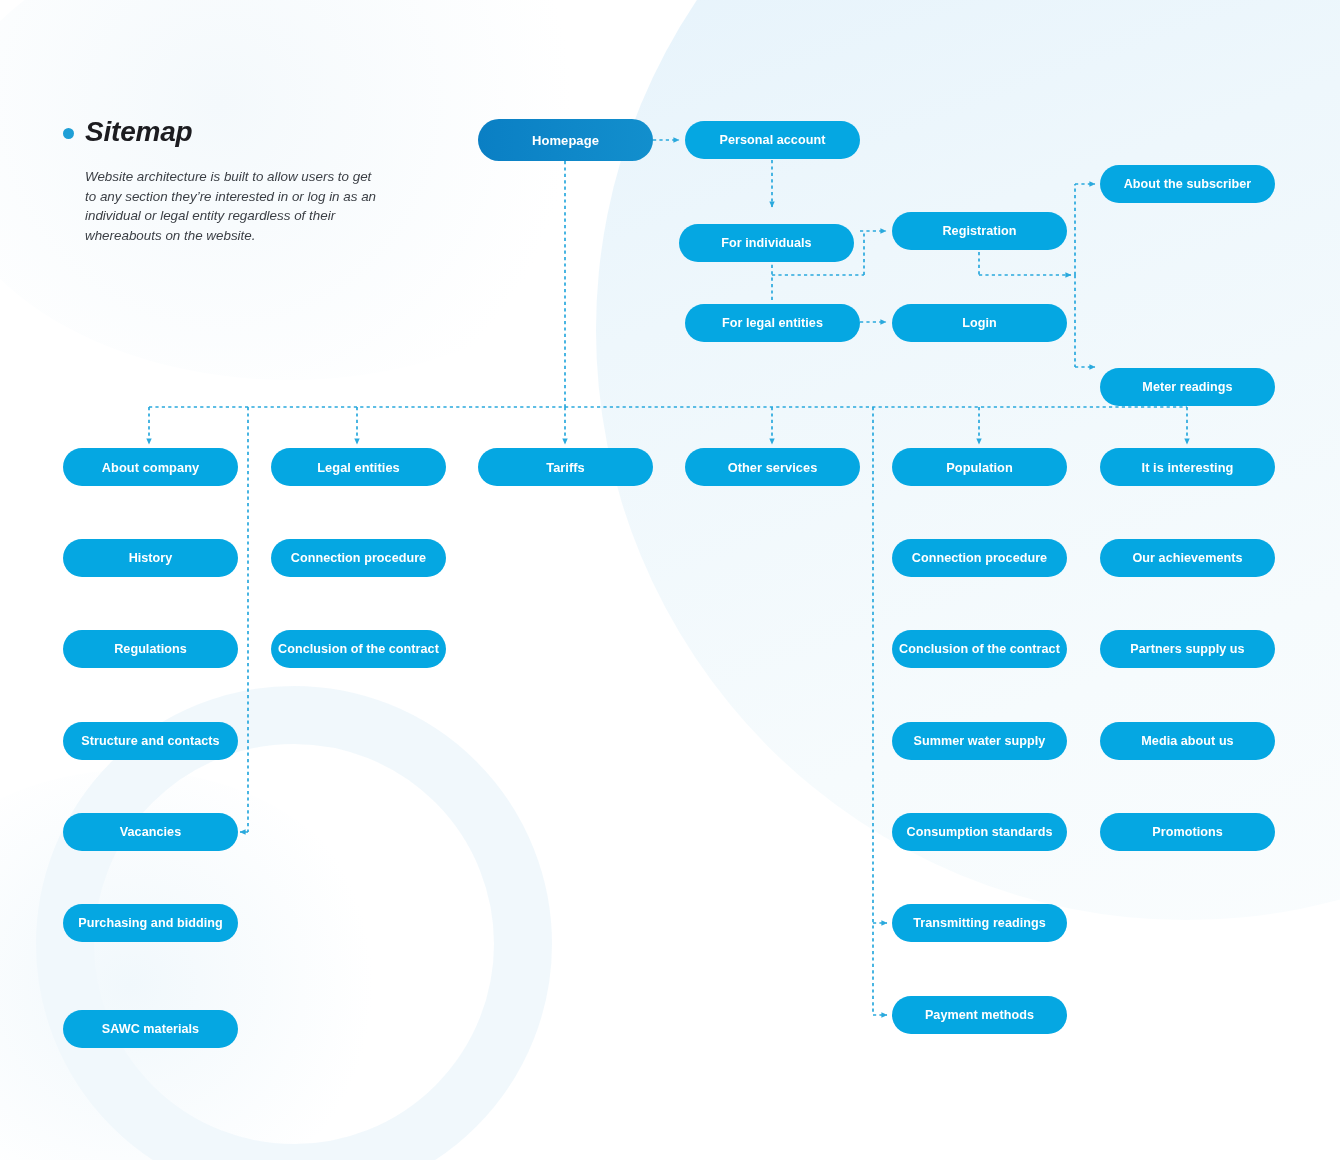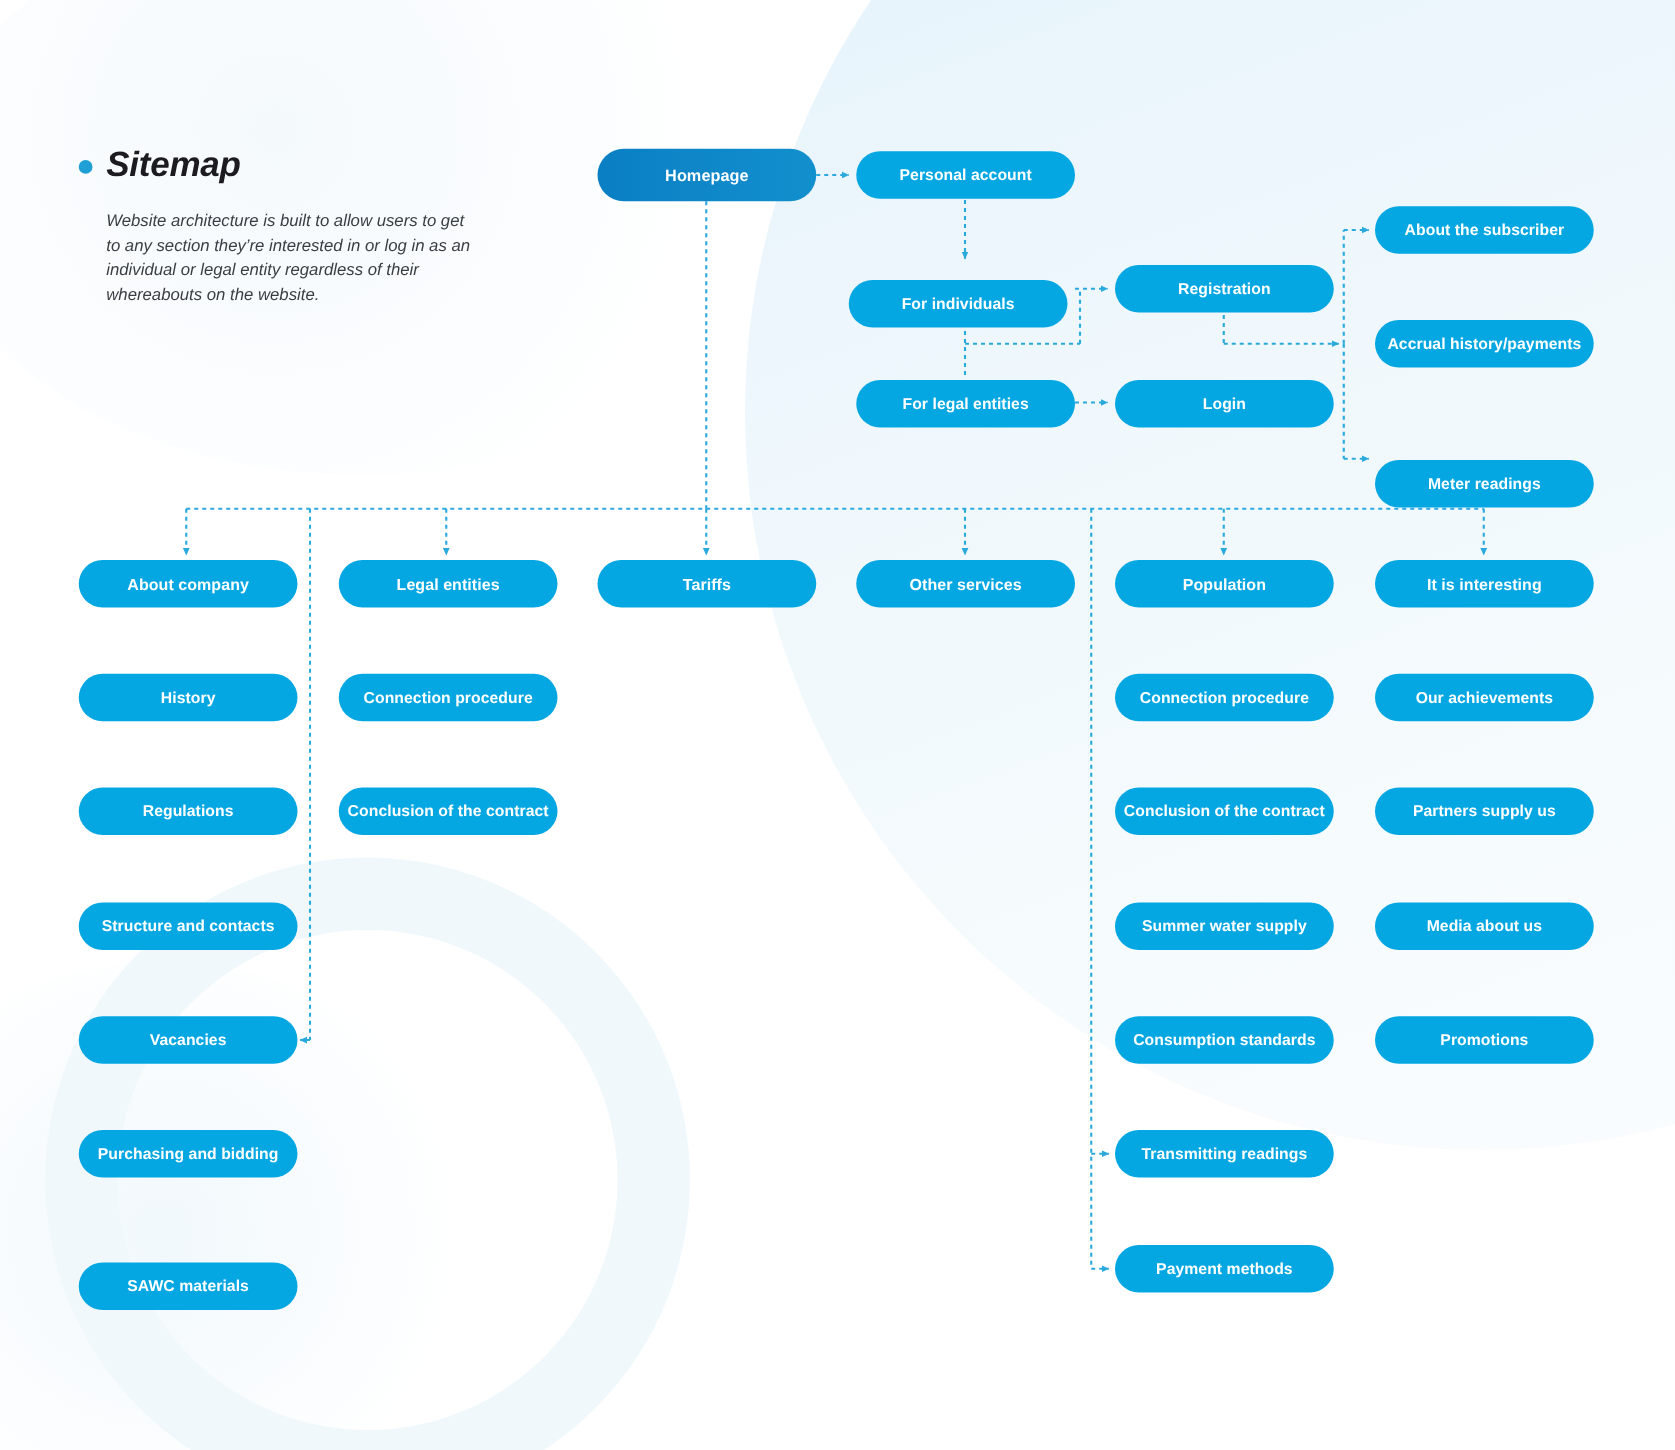--- a/index.html
+++ b/index.html
@@ -168,21 +168,20 @@
   <div class="node" style="left:679px; top:212px; width:175px;margin-top:12px;">For individuals</div>
 
   <div class="node" style="left:685px; top:304px; width:175px;">For legal entities</div>
 
   <div class="node" style="left:892px; top:212px; width:175px;">Registration</div>
 
   <div class="node" style="left:892px; top:304px; width:175px;">Login</div>
 
   <div class="node" style="left:1100px; top:165px; width:175px;">About the subscriber</div>
 
-  <div class="node" style="left:1100px; top:256px; width:175px;">Accrual history/payments</div>
 
   <div class="node" style="left:1100px; top:368px; width:175px;">Meter readings</div>
 
   <div id="columns">
       <div class="node head" style="left: 63px; top: 448px; width: 175px;">About company</div>
       <div class="node" style="left: 63px; top: 539px; width: 175px;">History</div>
       <div class="node" style="left: 63px; top: 630px; width: 175px;">Regulations</div>
       <div class="node" style="left: 63px; top: 722px; width: 175px;">Structure and contacts</div>
       <div class="node" style="left: 63px; top: 813px; width: 175px;">Vacancies</div>
       <div class="node" style="left: 63px; top: 904px; width: 175px;">Purchasing and bidding</div>

